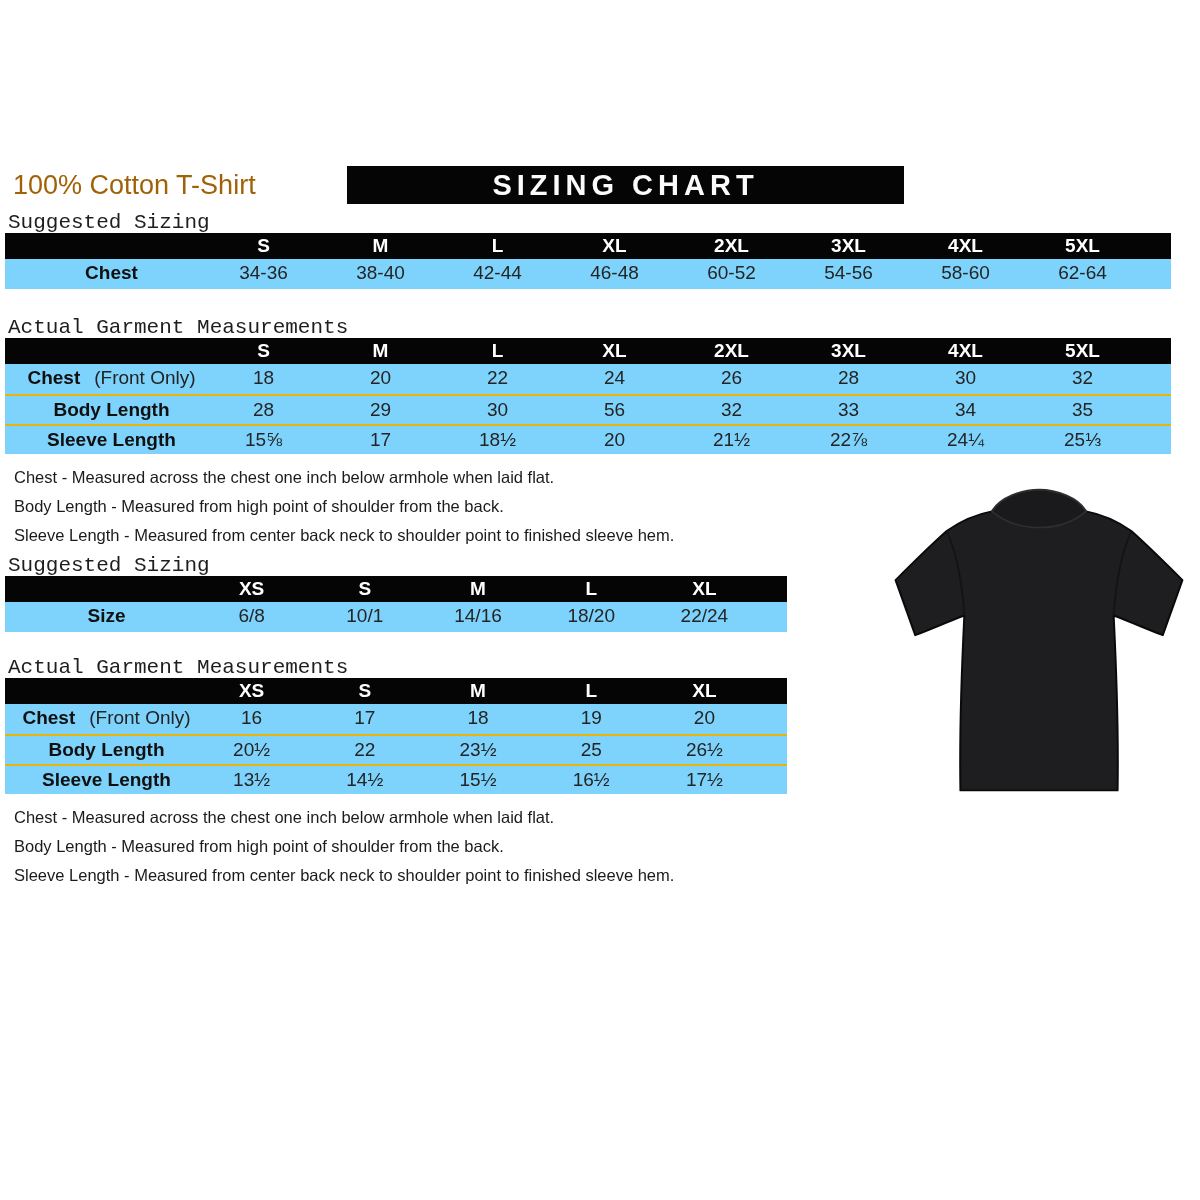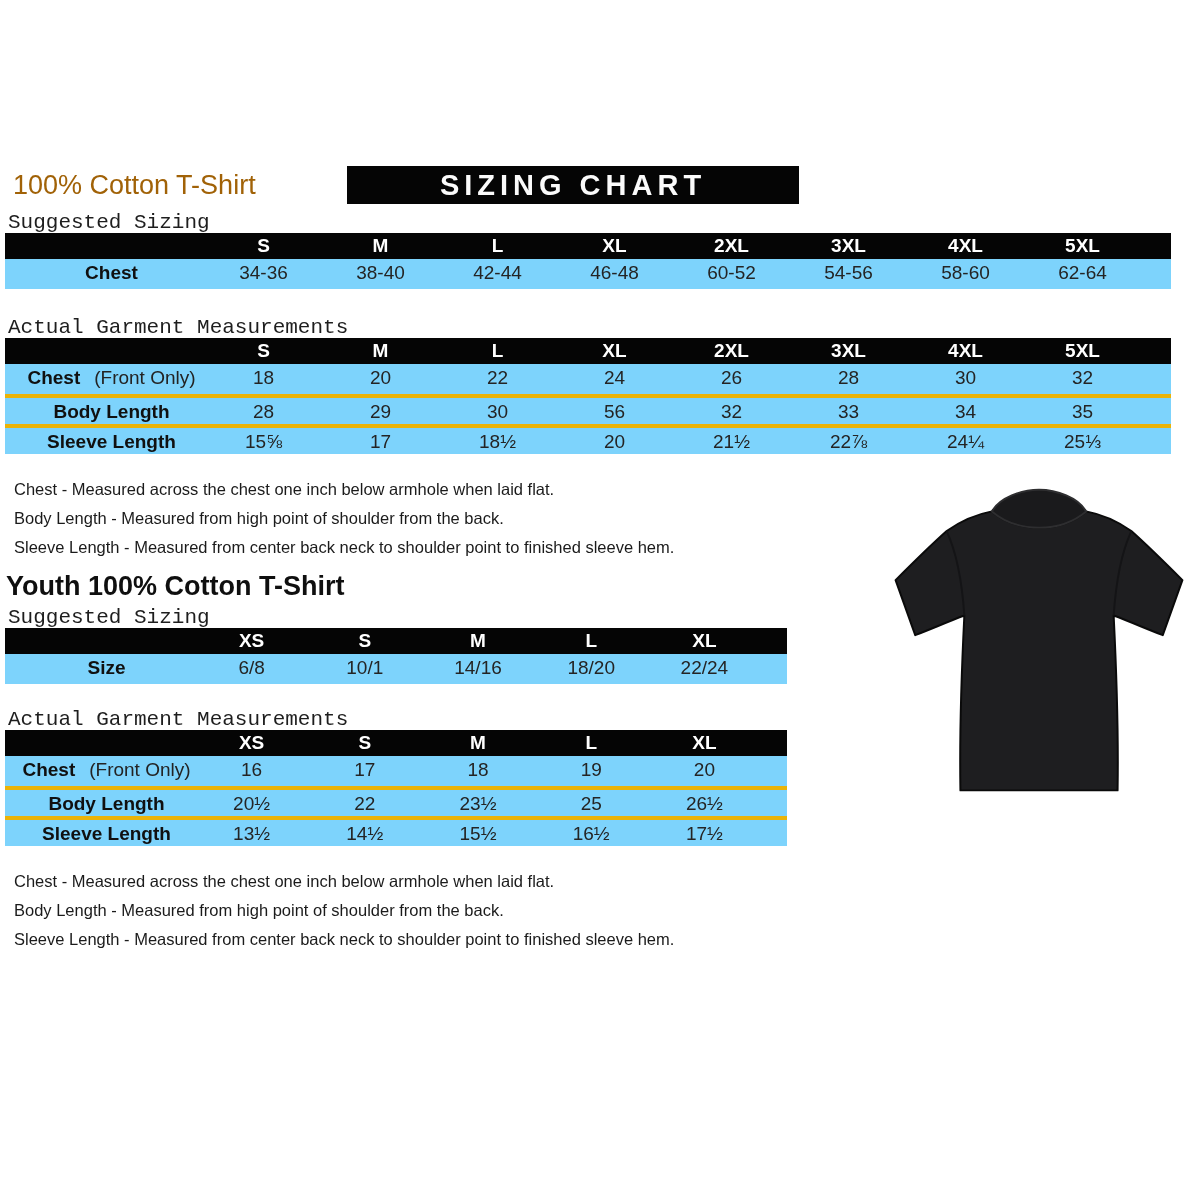--- a/index.html
+++ b/index.html
@@ -13,47 +13,47 @@
   }
   .content { position:absolute; left:5px; top:166px; width:1190px; }
 
   
   .top-header { display:flex; align-items:stretch; height:38px; }
   .main-heading {
     width:342px; padding-left:8px; white-space:nowrap;
     font-size:27px; font-weight:400; line-height:38px; color:#a16207;
   }
   .banner {
-    width:452px; height:38px; background:#050505; color:#fbfbfb;
+    width:557px; height:38px; background:#050505; color:#fbfbfb;
     font-weight:700; font-size:29px; letter-spacing:5px;
     text-align:center; line-height:38px;
   }
 
   .section-label { font-size:21px; color:#1e1e1e; padding-left:3px; margin-top:9px; line-height:20px;font-family:Liberation Mono, monospace; }
 
   
   .sizing-table { }
   .sizing-table.adult { width:1166px; }
   .sizing-table.youth { width:782px; }
   .trow { display:grid; }
   .adult .trow { grid-template-columns:200px repeat(8,1fr); padding-right:30px; }
   .youth .trow { grid-template-columns:190px repeat(5,1fr); padding-right:26px; }
   .trow.thead { background:#050505; height:26px; }
   .trow.thead .cell {
     color:#ffffff; font-weight:700; font-size:19px; line-height:26px; text-align:center;
   }
   .trow.body { height:30px; background:#7dd3fc; }
   .trow.body .cell { font-size:19px; line-height:28px; text-align:center; color:#242424; }
-  .trow.body + .trow.body { border-top:4px solid #eab308; }
+  .trow.body + .trow.body { border-top:2px solid #eab308; }
   .cell.label-cell { text-align:left; padding-left:13px; white-space:nowrap; }
   .trow.body .cell.label-cell { font-weight:700; color:#101010; }
   .label-cell .suffix { font-weight:400; margin-left:14px; color:#232323; }
 
   
-  .notes { margin-top:21px; padding-left:9px; }
+  .notes { margin-top:9px; padding-left:9px; }
   .note-line { font-size:16.5px; line-height:29px; color:#1b1b1b; }
 
   .youth-heading {
     margin-top:8px; padding-left:1px;
     font-size:27px; font-weight:700; line-height:32px; color:#0f0f0f; white-space:nowrap;
   }
 
   
   .tshirt-wrap { position:absolute; left:880px; top:478px; width:318px; height:334px; }
   .tshirt-wrap svg { width:100%; height:100%; display:block; }
@@ -141,21 +141,20 @@
         <div class="cell">25⅓</div>
       </div>
     </div>
 
   <div class="notes">
     <div class="note-line">Chest - Measured across the chest one inch below armhole when laid flat.</div>
     <div class="note-line">Body Length - Measured from high point of shoulder from the back.</div>
     <div class="note-line">Sleeve Length - Measured from center back neck to shoulder point to finished sleeve hem.</div>
   </div>
 
-  <div class="youth-heading">Youth 100% Cotton T-Shirt</div>
 
   <div class="section-label" style="margin-top:6px;">Suggested Sizing</div>
   <div class="sizing-table youth">
       <div class="trow thead">
         <div class="cell label-cell"></div>
         <div class="cell">XS</div>
         <div class="cell">S</div>
         <div class="cell">M</div>
         <div class="cell">L</div>
         <div class="cell">XL</div>

